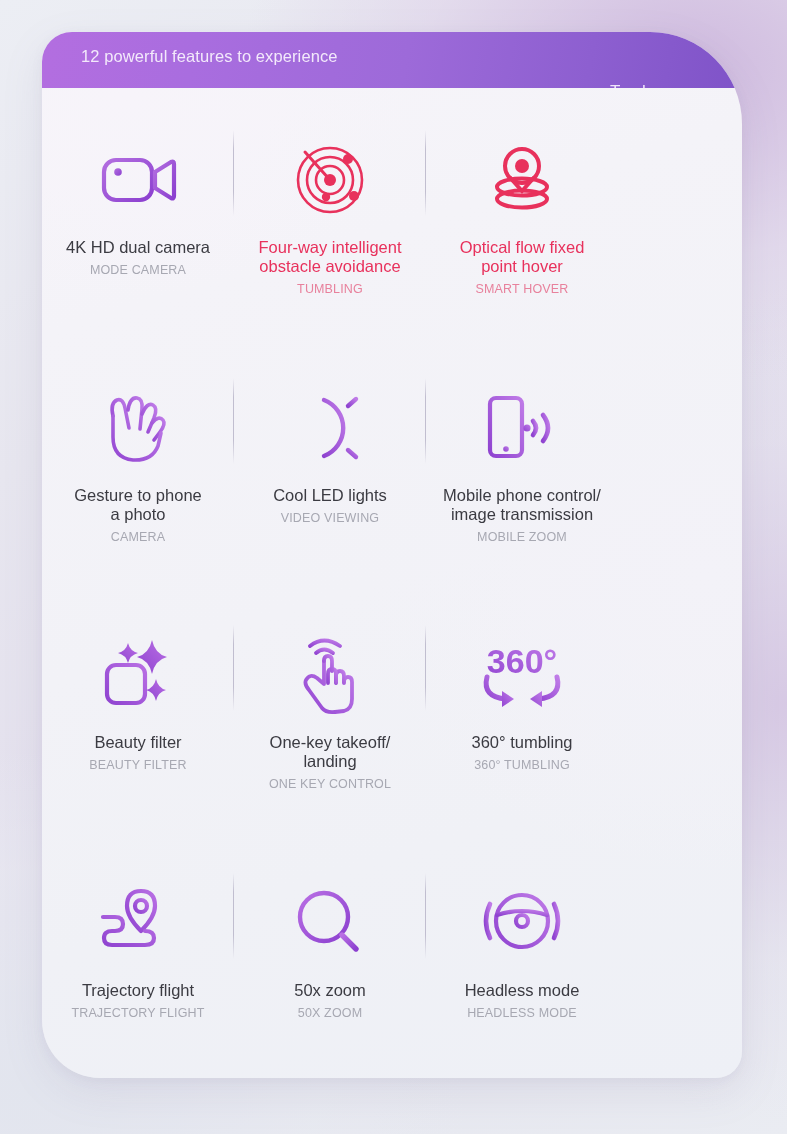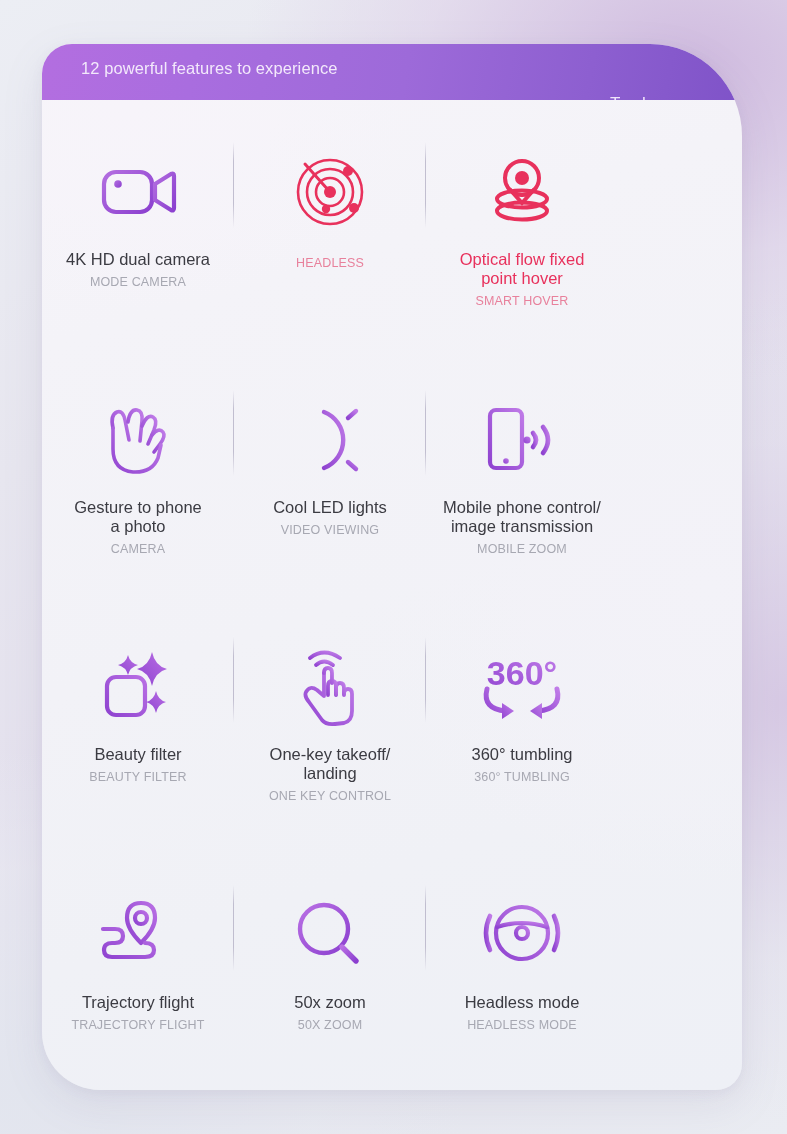--- a/index.html
+++ b/index.html
@@ -17,21 +17,21 @@
       radial-gradient(ellipse 520px 520px at 100% 62%, rgba(212,196,226,0.85) 0%, rgba(226,220,236,0.35) 50%, rgba(233,234,241,0) 80%),
       radial-gradient(ellipse 520px 400px at 4% 96%, rgba(226,229,238,0.95) 0%, rgba(233,235,242,0.5) 55%, rgba(238,239,244,0) 85%),
       linear-gradient(150deg, #eceef4 0%, #e7e6ef 30%, #e3dfed 58%, #e6e7ef 80%, #eaecf2 100%);
     position: relative;
   }
 
   
   .card {
     position: absolute;
     left: 42px;
-    top: 44px;
+    top: 32px;
     width: 700px;
     height: 1046px;
     border-radius: 30px 92px 26px 58px;
     background:
       radial-gradient(ellipse 420px 300px at 12% 6%, #f7f4fa 0%, rgba(247,244,250,0) 70%),
       radial-gradient(ellipse 500px 420px at 95% 52%, #f3f2f8 0%, rgba(243,242,248,0) 72%),
       linear-gradient(163deg, #f7f5fa 0%, #f4f3f8 24%, #f2f2f7 52%, #f0f1f6 74%, #eef0f6 100%);
     box-shadow: 0 14px 40px rgba(130,120,160,0.13), 0 3px 12px rgba(130,120,160,0.07);
     overflow: hidden;
   }
@@ -170,21 +170,23 @@
             <circle cx="40" cy="40" r="14"></circle>
           </g>
           <path d="M15 12 L40 40" stroke="#e8315c" stroke-width="3" fill="none" stroke-linecap="round"></path>
           <circle cx="40" cy="40" r="6" fill="#e8315c"></circle>
           <circle cx="58" cy="19" r="5" fill="#e8315c"></circle>
           <circle cx="36" cy="57" r="4.2" fill="#e8315c"></circle>
           <circle cx="64" cy="56" r="5" fill="#e8315c"></circle>
         </svg>
       </div>
       <div class="labels">
-        <div class="label-sub">HEADLESS</div>
+        <div class="label-main">Four-way intelligent
+obstacle avoidance</div>
+        <div class="label-sub">TUMBLING</div>
       </div>
     </div>
 
     <div class="feature accent-red">
       <div class="icon-wrap">
         <svg width="80" height="80" viewBox="0 0 80 80">
           <g fill="none" stroke="#e8315c" stroke-width="4">
             <path d="M40 9 A17 17 0 0 1 40 43 A17 17 0 0 1 40 9 Z"></path>
             <path d="M27.5 37 L40 51 L52.5 37"></path>
             <ellipse cx="40" cy="47" rx="25" ry="8.5"></ellipse>

